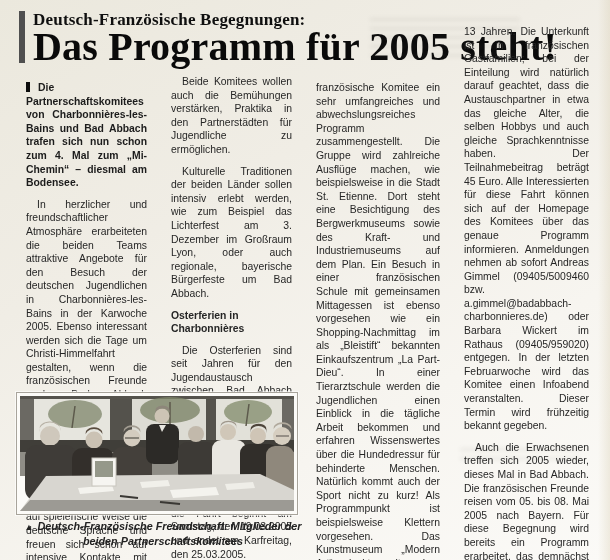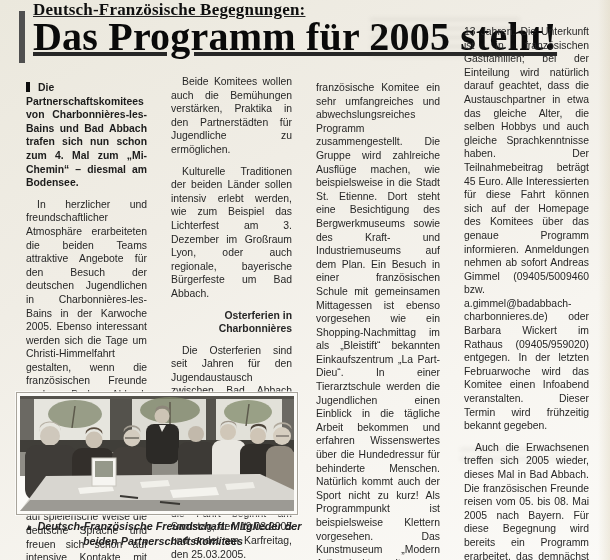--- a/index.html
+++ b/index.html
@@ -13,21 +13,21 @@
   }
   .page::after{
     content:"";position:absolute;top:0;right:0;width:12px;height:560px;
     background:linear-gradient(90deg,rgba(214,204,176,0) 0%,rgba(214,204,176,0.35) 100%);
     pointer-events:none;
   }
   .title-rule{
     position:absolute;left:19px;top:11px;width:6px;height:52px;
     background:#4f4f4f;
   }
-  .header{position:absolute;left:33px;top:0;width:430px;text-decoration:underline;}
+  .header{position:absolute;left:33px;top:10px;width:430px;}
   .kicker{
     font-family:"Liberation Serif","DejaVu Serif",serif;
     font-weight:bold;font-size:17px;line-height:20px;color:#0f0f0f;
     letter-spacing:0.2px;
   }
   .headline{
     font-family:"Liberation Serif","DejaVu Serif",serif;
     font-weight:bold;font-size:40px;line-height:33px;color:#0a0a0a;
     letter-spacing:0.2px;white-space:nowrap;
   }
@@ -38,21 +38,21 @@
     hyphens:auto;-webkit-hyphens:auto;
     overflow-wrap:break-word;
   }
   .col-1{left:18px;top:73px;width:137px;}
   .col-2{left:163px;top:67px;width:137px;}
   .col-3{left:308px;top:73px;width:140px;}
   .col-4{left:456px;top:17px;width:141px;}
   .para{margin:8px;}
   .para.body{text-indent:11px;}
   .para.lead{font-weight:bold;color:#1c1c1c;}
-  .para.subhead{font-weight:bold;text-align:right;}
+  .para.subhead{font-weight:bold;text-align:left;}
   .lead-marker{
     display:inline-block;width:4px;height:10px;background:#0d0d0d;
     margin-right:8px;vertical-align:-1px;
   }
   .photo-frame{
     position:absolute;left:16px;top:392px;width:282px;height:123px;
     box-sizing:border-box;background:#fcfbf8;
     border:1px solid #a8a49b;padding:3px;
     box-shadow:0 0 0 1px rgba(255,255,255,0.6);
   }

